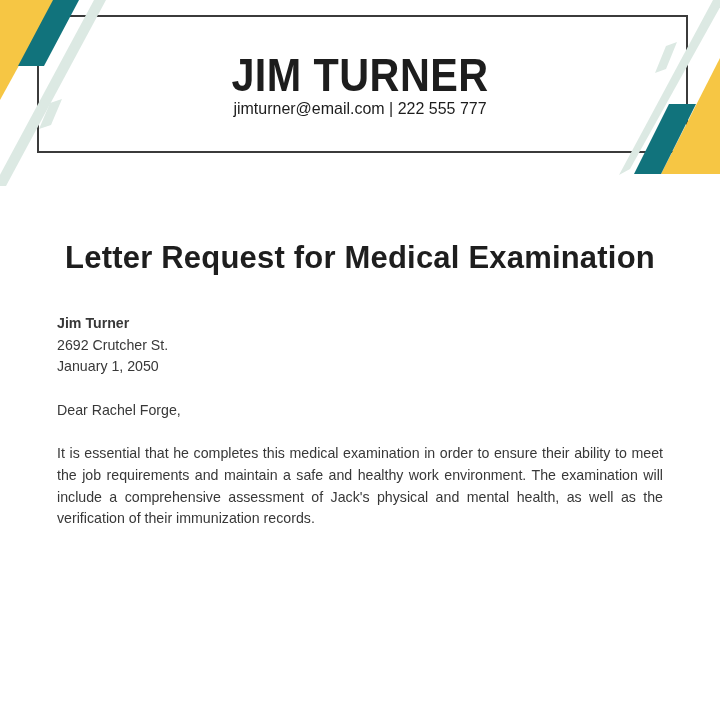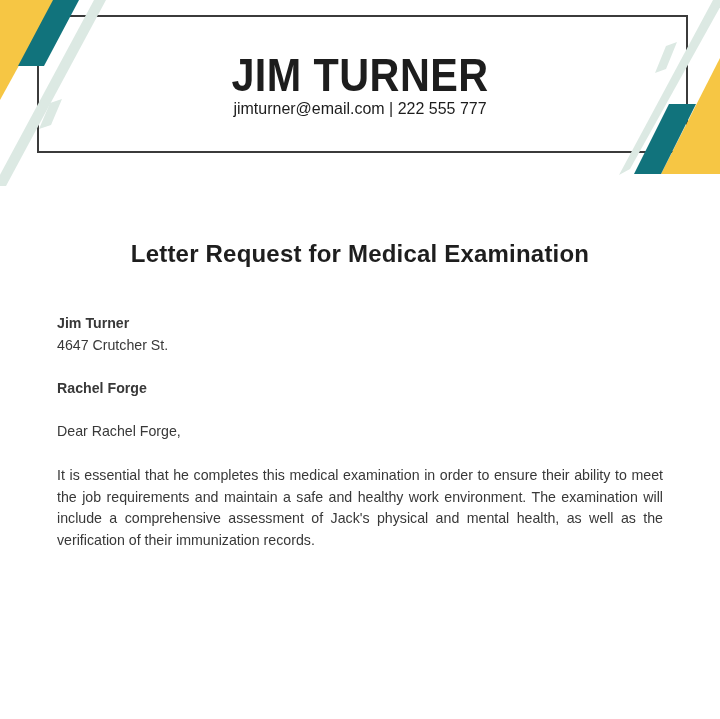--- a/index.html
+++ b/index.html
@@ -43,21 +43,21 @@
     font-size: 17px;
     line-height: 1.1;
     color: #1d1d1d;
     transform: scaleX(0.94);
     white-space: nowrap;
   }
   .letter-title {
     position: absolute;
     top: 242px; left: 0; width: 720px;
     text-align: center;
-    font-size: 24px;
+    font-size: 31px;
     font-weight: bold;
     line-height: 1;
     color: #1e1e1e;
     letter-spacing: 0.2px;
   }
   .letter-body {
     position: absolute;
     top: 313px; left: 57px;
     width: 606px;
     font-size: 14.2px;
@@ -88,24 +88,24 @@
 
 <div class="header-name">JIM TURNER</div>
 <div class="header-contact">jimturner@email.com | 222 555 777</div>
 
 <div class="letter-title">Letter Request for Medical Examination</div>
 
 <div class="letter-body">
 
   <div class="block">
     <div class="bold">Jim Turner</div>
-    <div>4647 Crutcher St.</div>
+    <div>2692 Crutcher St.</div>
+    <div>January 1, 2050</div>
   </div>
 
   <div class="block">
-    <div class="bold">Rachel Forge</div>
   </div>
 
   <div class="block">Dear Rachel Forge,</div>
 
   <p class="para">It is essential that he completes this medical examination in order to ensure their ability to meet the job requirements and maintain a safe and healthy work environment. The examination will include a comprehensive assessment of Jack's physical and mental health, as well as the verification of their immunization records.</p>
 
 </div>
 
 </body></html>

